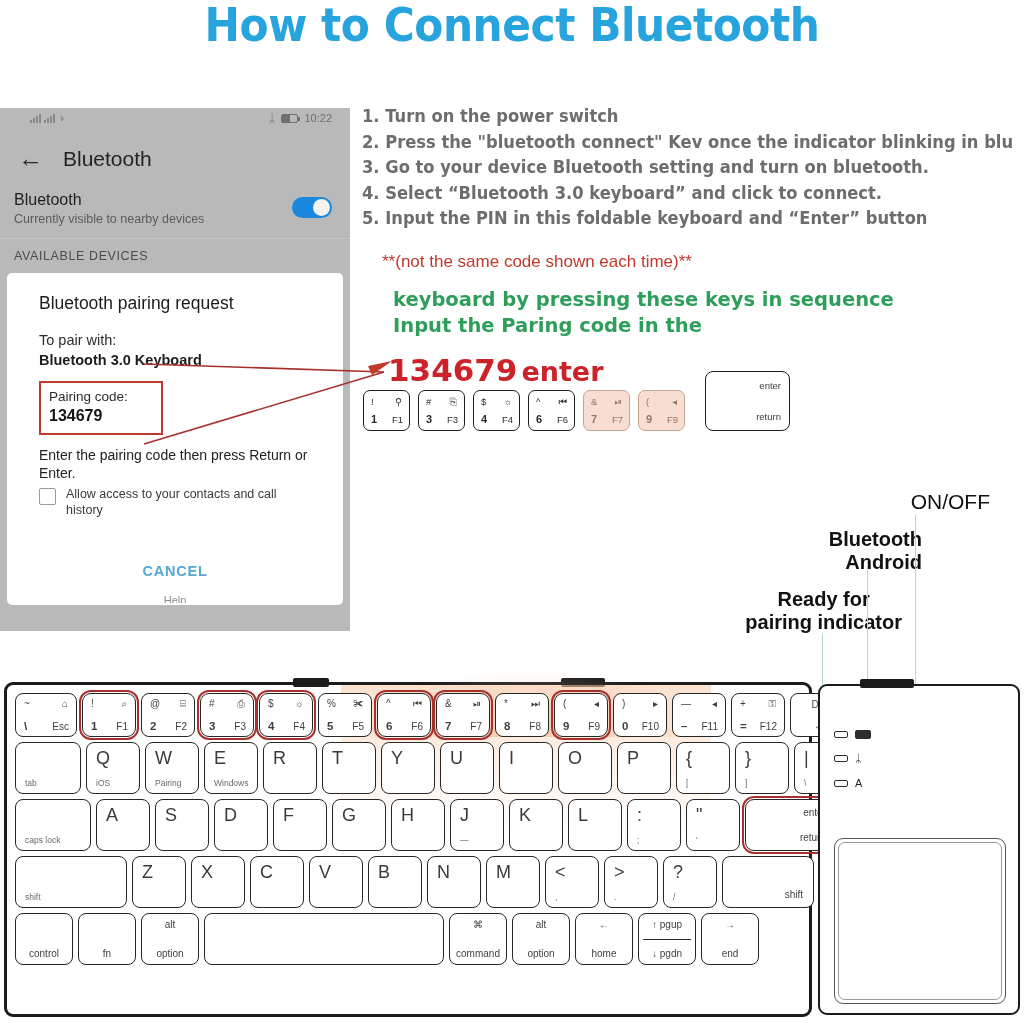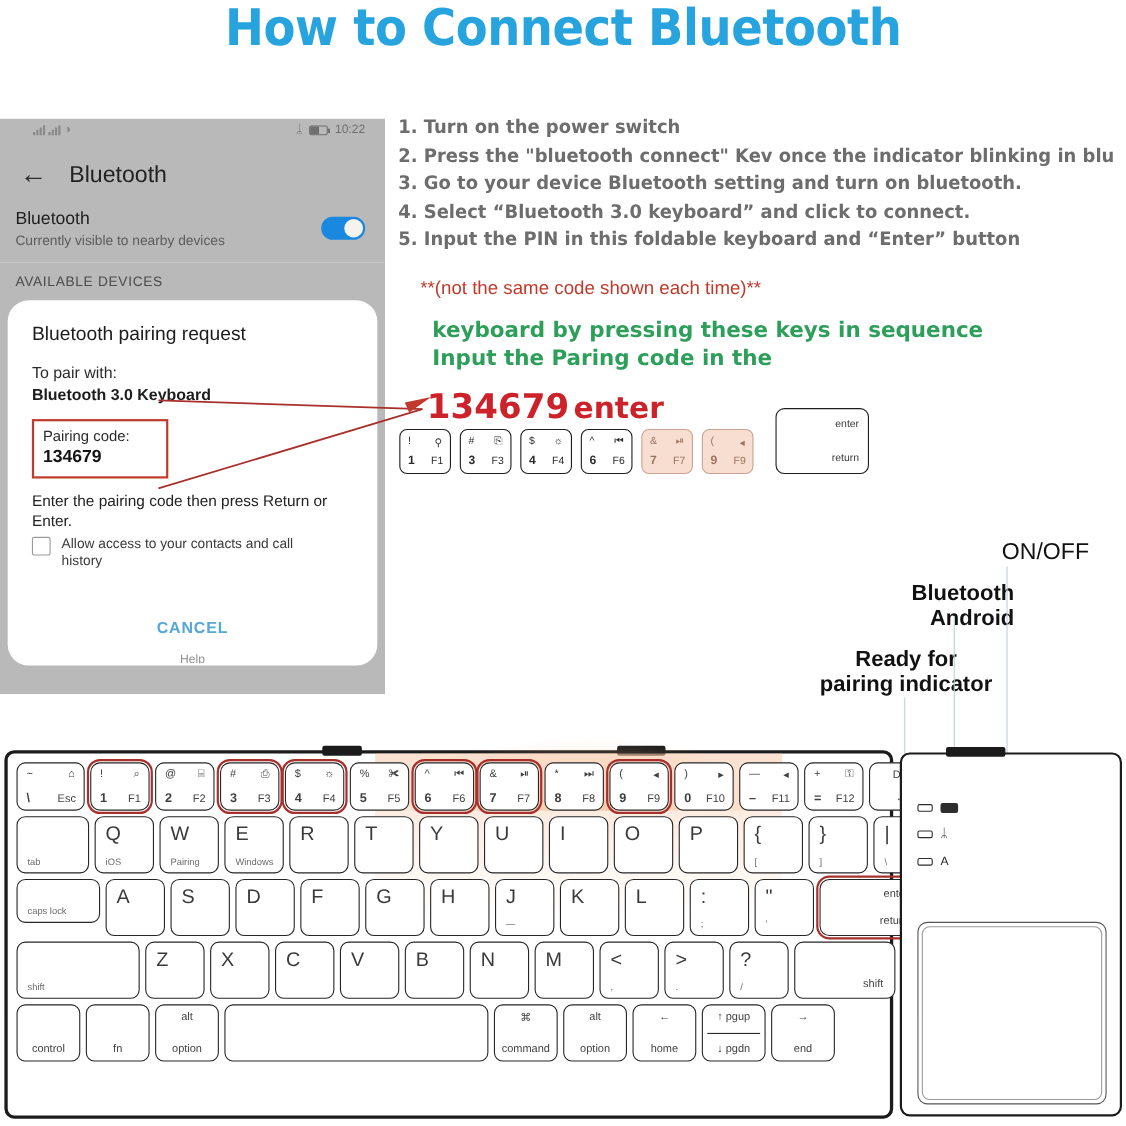--- a/index.html
+++ b/index.html
@@ -78,22 +78,22 @@
     width: 17px; height: 17px; border-radius: 50%; background: #f4f3ee;
   }
   #avail {
     padding: 10px 0 10px 14px;
     font-size: 12.5px; letter-spacing: 0.6px; color: #4c4c4c;
   }
 
   #dialog {
     margin: 0 7px;
     background: #fff;
-    border-radius: 19px;
-    padding: 20px 22px 8px 22px;
+    border-radius: 5px;
+    padding: 20px 22px 8px 32px;
     height: 332px;
     position: relative;
   }
   #dialog h3 { font-size: 17.5px; font-weight: normal; color: #1c1c1c; }
   #dialog .topair { font-size: 14.5px; color: #2b2b2b; margin-top: 18px; }
   #dialog .devname { font-size: 14.5px; font-weight: bold; color: #1c1c1c; margin-top: 4px; }
   #code-box {
     margin-top: 13px; border: 2px solid #c0392b;
     padding: 6px 8px 8px 8px; width: 124px;
   }
@@ -507,21 +507,21 @@
         <div class="key" style="width: 54px; height: 52px;">
           <span class="big">}</span>
           <span class="sml">]</span>
         </div>
         <div class="key" style="width: 54px; height: 52px;">
           <span class="big">|</span>
           <span class="sml">\</span>
         </div>
       </div>
     <div class="krow" id="kb-row3" style="top:114px; height:52px;">
-        <div class="key" style="width: 76px; height: 40px;">
+        <div class="key" style="width: 76px; height: 52px;">
           <span class="sml">caps lock</span>
         </div>
         <div class="key" style="width: 54px; height: 52px;">
           <span class="big">A</span>
         </div>
         <div class="key" style="width: 54px; height: 52px;">
           <span class="big">S</span>
         </div>
         <div class="key" style="width: 54px; height: 52px;">
           <span class="big">D</span>

